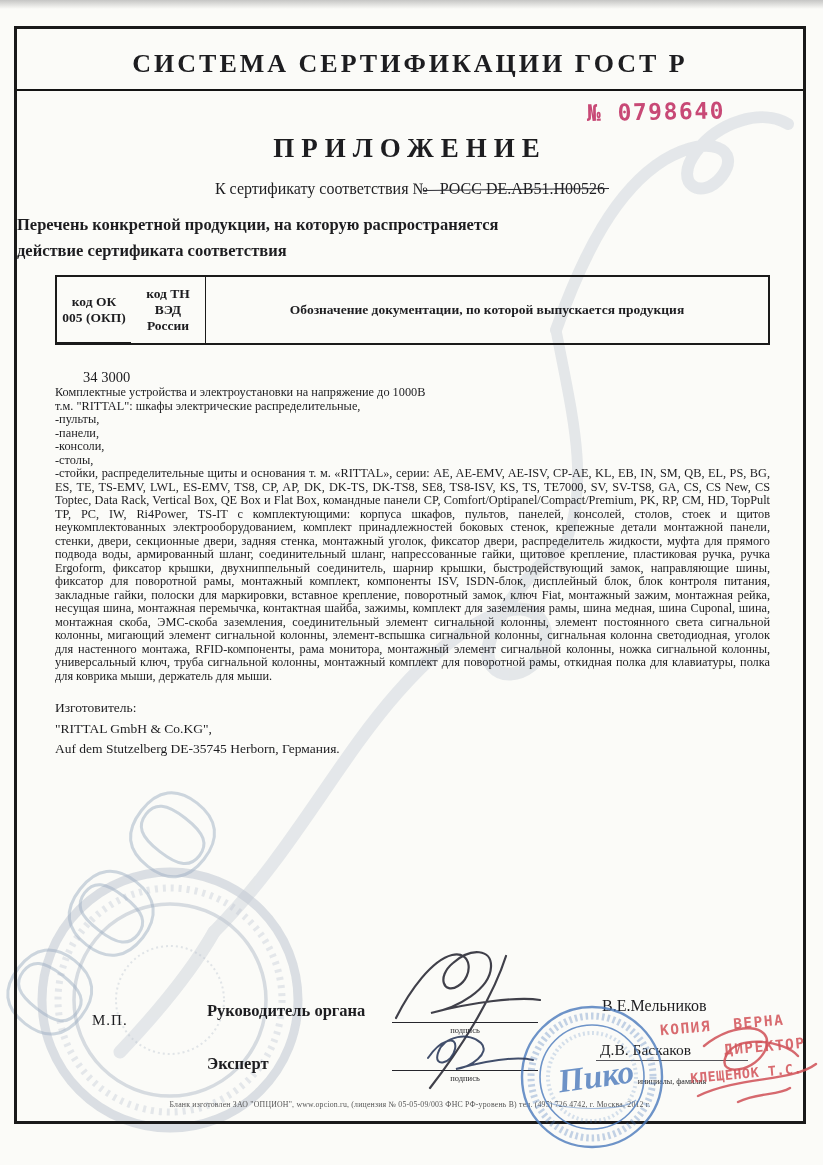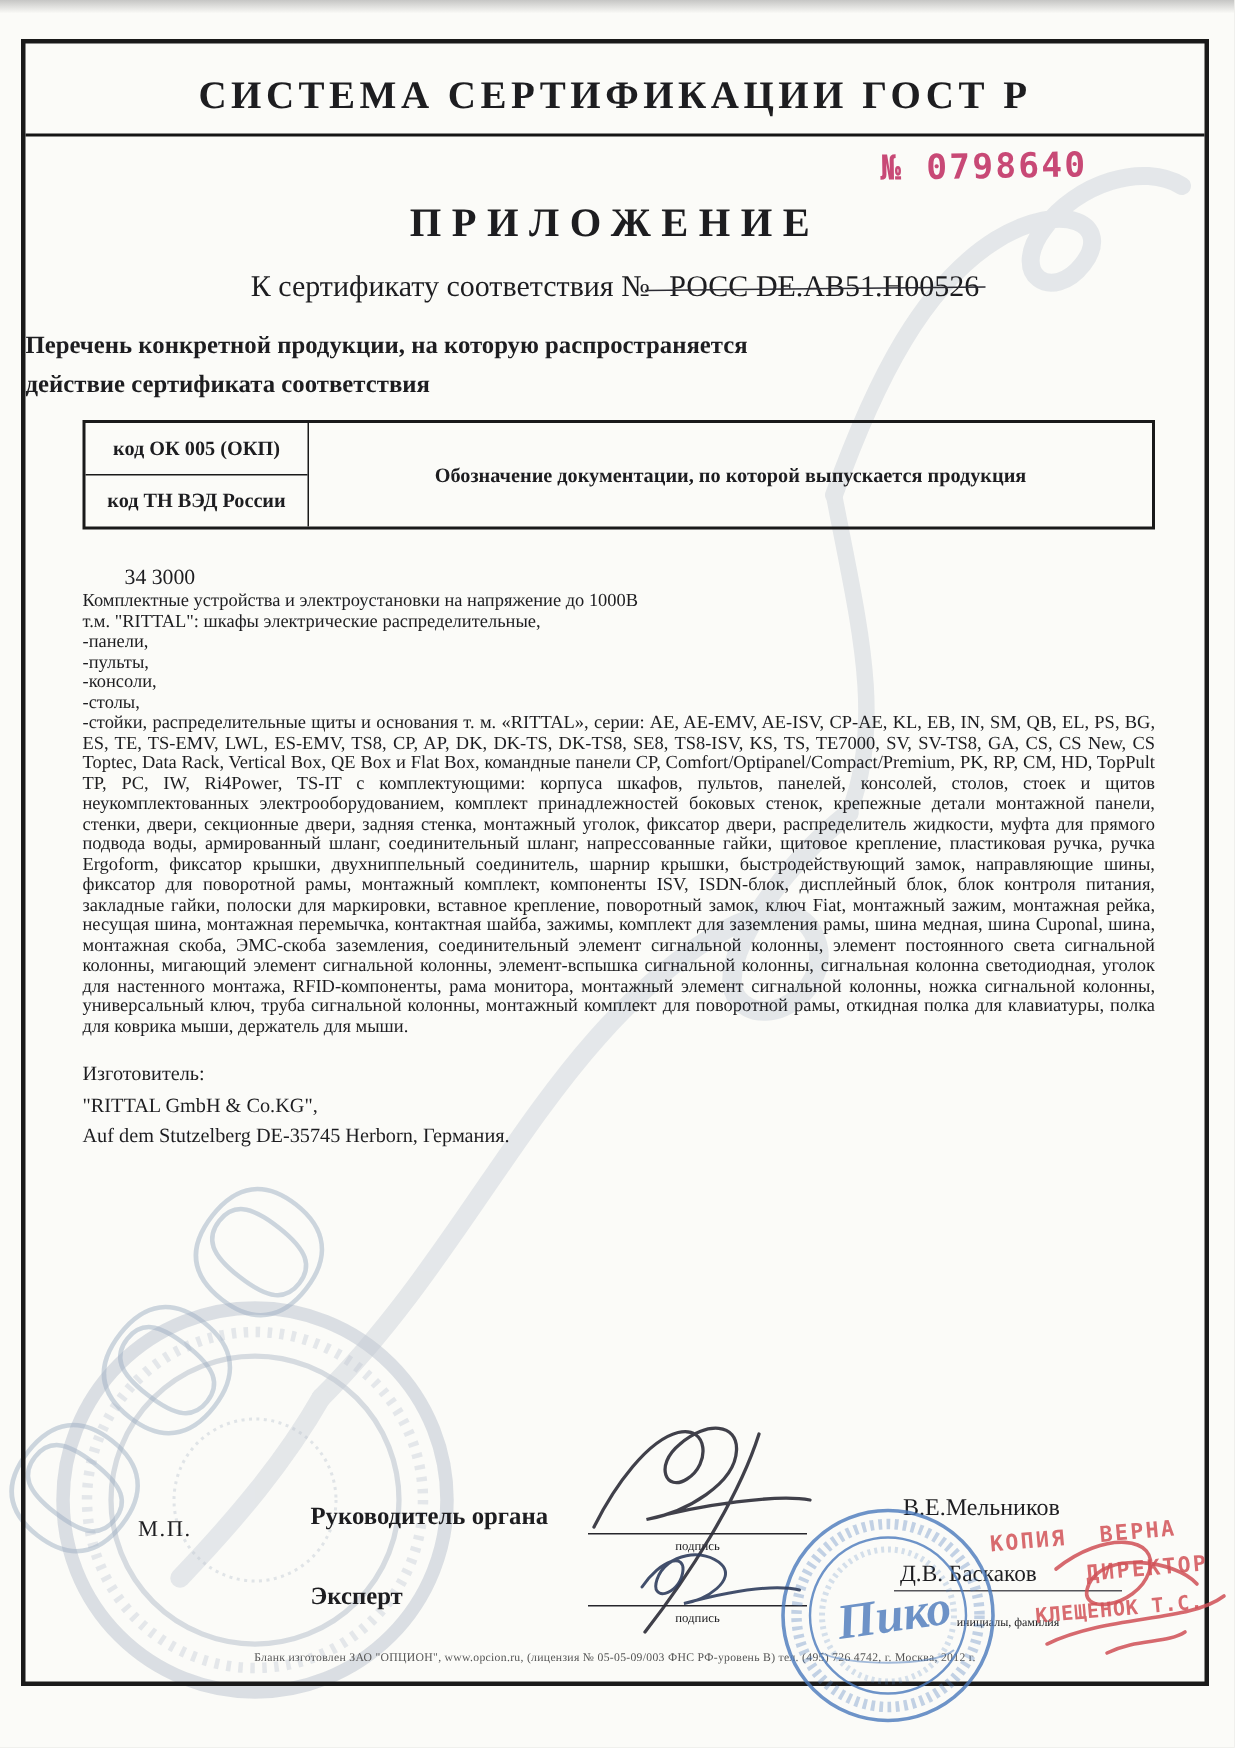--- a/index.html
+++ b/index.html
@@ -12,28 +12,28 @@
   .overlay{z-index:3;}
   .frame{position:absolute;left:14px;top:26px;width:786px;height:1092px;border:3px solid #1a1a1a;z-index:1;}
   
   .hdr{padding-top:20px;text-align:center;}
   .hdr-title{font-size:26px;font-weight:bold;letter-spacing:3px;}
   .hdr-sub{font-size:15.5px;font-weight:bold;margin-top:6px;letter-spacing:.3px;}
   .rule{border-top:2.5px solid #141414;margin-top:10px;}
   .numline{margin-top:12px;text-align:right;padding-right:78px;font-family:"DejaVu Sans Mono",monospace;
            font-weight:bold;font-size:23px;letter-spacing:1.5px;color:#c43a6b;transform:rotate(-1deg);opacity:.92;}
   .apx-title{margin-top:4px;text-align:center;font-size:27px;font-weight:bold;letter-spacing:7px;}
-  .certline{margin-top:16px;text-align:center;font-size:20px;}
+  .certline{margin-top:16px;text-align:center;font-size:16px;}
   .struck{position:relative;margin-left:8px;}
   .struck::after{content:"";position:absolute;left:-16px;right:-4px;top:54%;
            border-top:1.7px solid #2b2b33;transform:rotate(-.6deg);}
   .subtitle{margin-top:14px;text-align:left;font-weight:bold;font-size:16.5px;line-height:1.55;}
   
   .tbl{display:flex;margin:12px 33px 0 38px;border:2px solid #1a1a1a;}
-  .tbl-c1{width:148px;border-right:1.5px solid #1a1a1a;display:flex;flex-direction:column;}
+  .tbl-c1{width:148px;border-right:1.5px solid #1a1a1a;display:flex;flex-direction:row;}
   .tbl-c1 > div{padding:9px 4px;text-align:center;font-weight:bold;font-size:13.5px;flex:1;
            display:flex;align-items:center;justify-content:center;}
   .tbl-c1 > div:first-child{border-bottom:1.5px solid #1a1a1a;}
   .tbl-c2{width:266px;display:flex;align-items:center;justify-content:center;text-align:center;
            font-weight:bold;font-size:14px;padding:8px 28px;border-right:1.5px solid #1a1a1a;box-sizing:border-box;}
   .tbl-c3{flex:1;display:flex;align-items:center;justify-content:center;text-align:center;
            font-weight:bold;font-size:13.5px;padding:8px 16px;}
   
   .tbody{display:flex;margin:24px 33px 0 38px;flex-direction:column;}
   .code-col{width:150px;padding-left:28px;font-size:14.5px;box-sizing:border-box;}
@@ -105,22 +105,22 @@
         <div>код ТН ВЭД России</div>
       </div>
       <div class="tbl-c3">Обозначение документации, по которой выпускается продукция</div>
     </div>
 
     <div class="tbody">
       <div class="code-col">34 3000</div>
       <div class="text-col">
         <div>Комплектные устройства и электроустановки на напряжение до 1000В</div>
         <div>т.м. "RITTAL": шкафы электрические распределительные,</div>
+        <div>-пульты,</div>
         <div>-панели,</div>
-        <div>-пульты,</div>
         <div>-консоли,</div>
         <div>-столы,</div>
         <div class="desc">-стойки, распределительные щиты и основания т. м. «RITTAL», серии: AE, AE-EMV, AE-ISV, CP-AE, KL, EB, IN, SM, QB, EL, PS, BG, ES, TE, TS-EMV, LWL, ES-EMV, TS8, CP, AP, DK, DK-TS, DK-TS8, SE8, TS8-ISV, KS, TS, TE7000, SV, SV-TS8, GA, CS, CS New, CS Toptec, Data Rack, Vertical Box, QE Box и Flat Box, командные панели CP, Comfort/Optipanel/Compact/Premium, PK, RP, CM, HD, TopPult TP, PC, IW, Ri4Power, TS-IT с комплектующими: корпуса шкафов, пультов, панелей, консолей, столов, стоек и щитов неукомплектованных электрооборудованием, комплект принадлежностей боковых стенок, крепежные детали монтажной панели, стенки, двери, секционные двери, задняя стенка, монтажный уголок, фиксатор двери, распределитель жидкости, муфта для прямого подвода воды, армированный шланг, соединительный шланг, напрессованные гайки, щитовое крепление, пластиковая ручка, ручка Ergoform, фиксатор крышки, двухниппельный соединитель, шарнир крышки, быстродействующий замок, направляющие шины, фиксатор для поворотной рамы, монтажный комплект, компоненты ISV, ISDN-блок, дисплейный блок, блок контроля питания, закладные гайки, полоски для маркировки, вставное крепление, поворотный замок, ключ Fiat, монтажный зажим, монтажная рейка, несущая шина, монтажная перемычка, контактная шайба, зажимы, комплект для заземления рамы, шина медная, шина Cuponal, шина, монтажная скоба, ЭМС-скоба заземления, соединительный элемент сигнальной колонны, элемент постоянного света сигнальной колонны, мигающий элемент сигнальной колонны, элемент-вспышка сигнальной колонны, сигнальная колонна светодиодная, уголок для настенного монтажа, RFID-компоненты, рама монитора, монтажный элемент сигнальной колонны, ножка сигнальной колонны, универсальный ключ, труба сигнальной колонны, монтажный комплект для поворотной рамы, откидная полка для клавиатуры, полка для коврика мыши, держатель для мыши.</div>
         <div class="manuf">
           <div>Изготовитель:</div>
           <div>"RITTAL GmbH &amp; Co.KG",</div>
           <div>Auf dem Stutzelberg DE-35745 Herborn, Германия.</div>
         </div>
       </div>
     </div>

